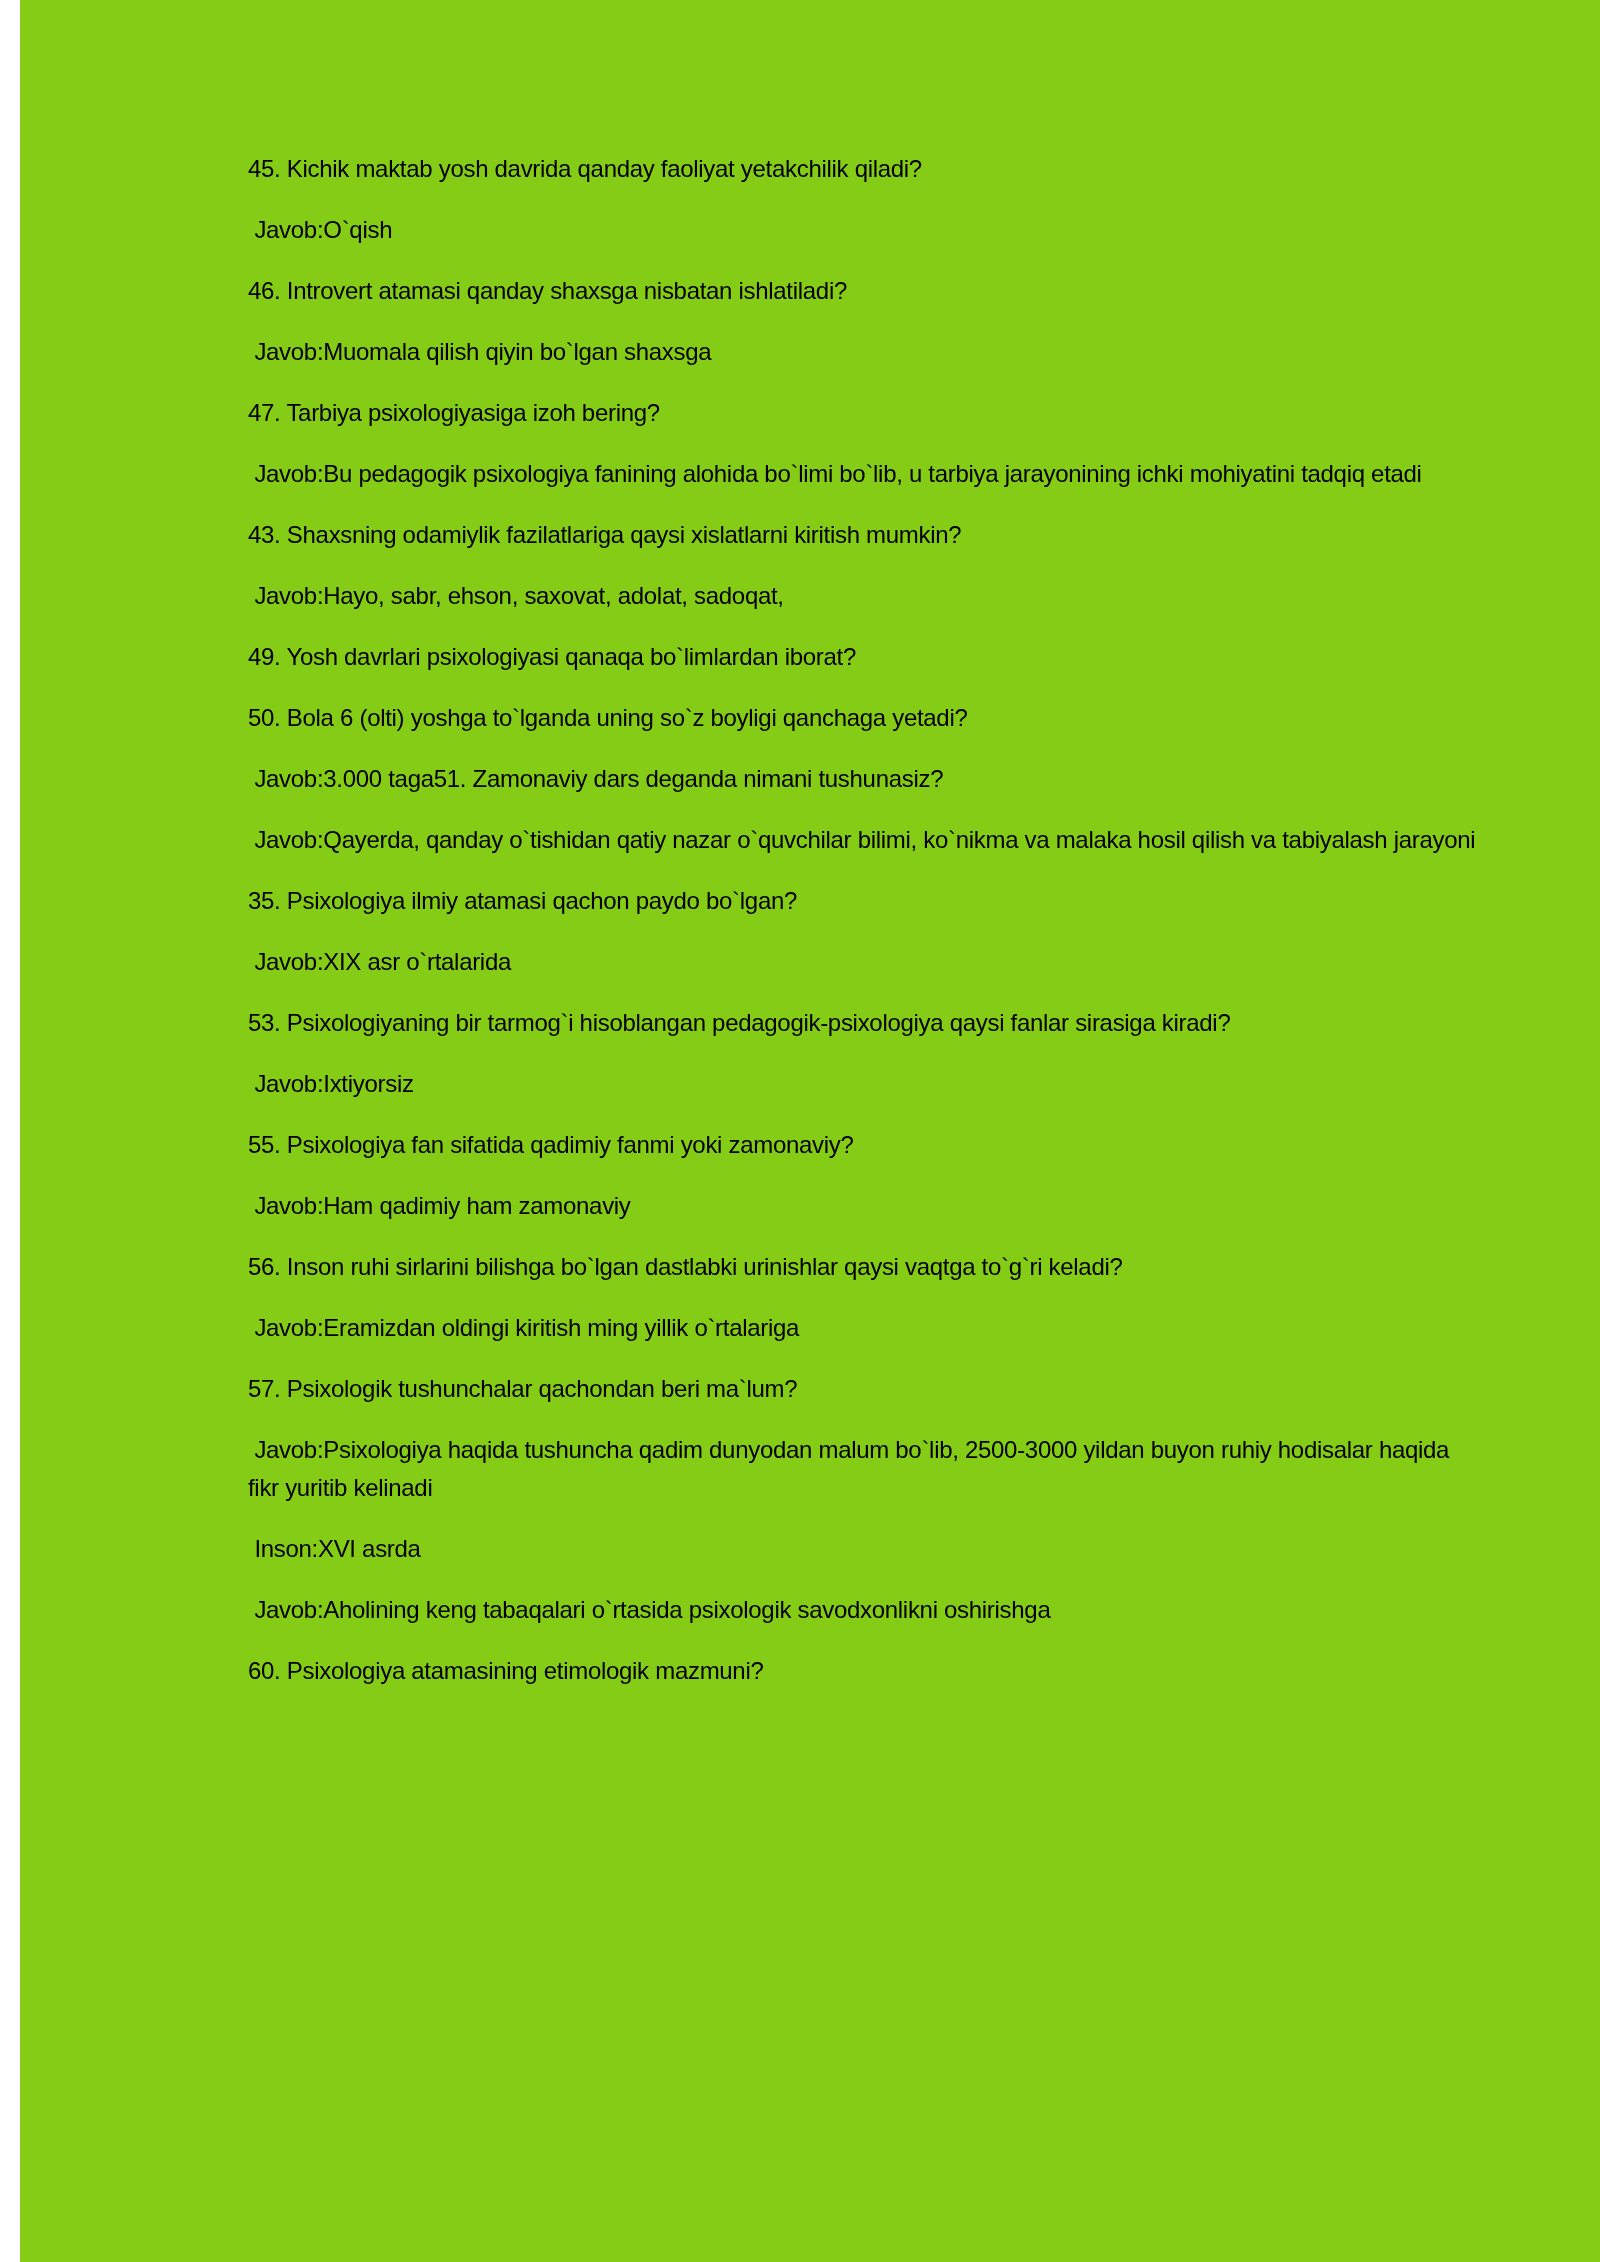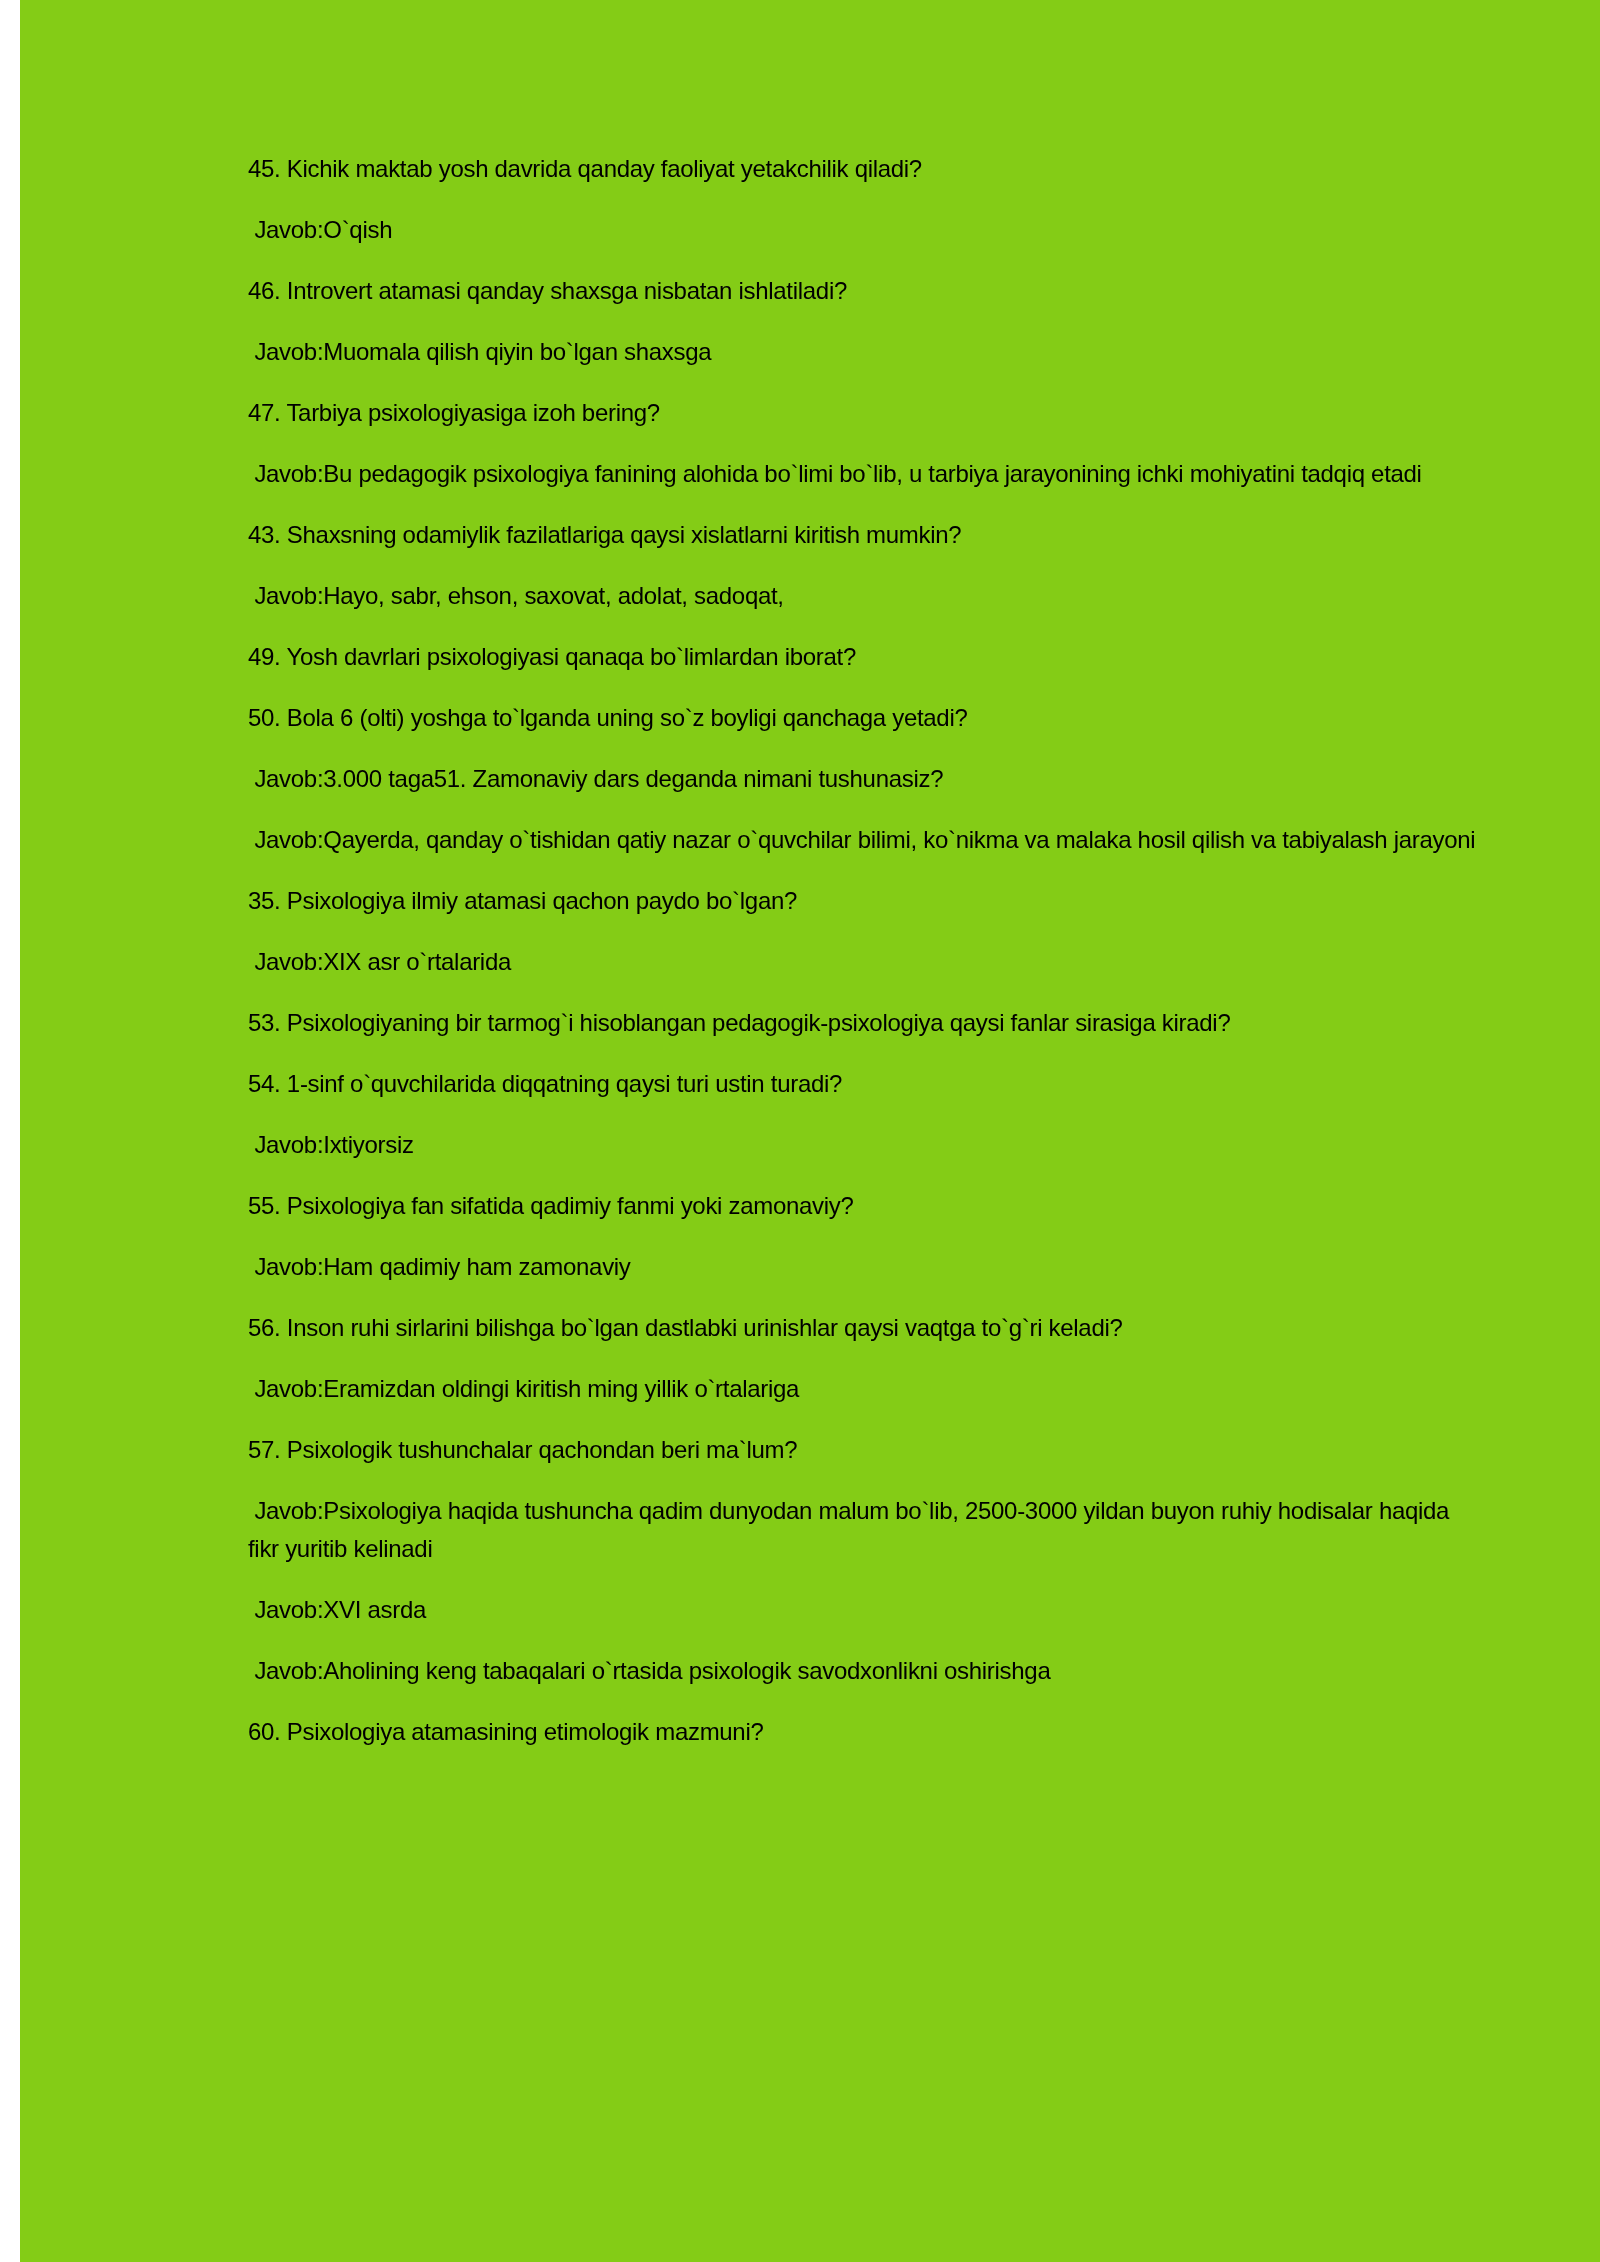--- a/index.html
+++ b/index.html
@@ -43,24 +43,23 @@
   <p class="doc-paragraph"> Javob:Bu pedagogik psixologiya fanining alohida bo`limi bo`lib, u tarbiya jarayonining ichki mohiyatini tadqiq etadi</p>
   <p class="doc-paragraph">43. Shaxsning odamiylik fazilatlariga qaysi xislatlarni kiritish mumkin?</p>
   <p class="doc-paragraph"> Javob:Hayo, sabr, ehson, saxovat, adolat, sadoqat,</p>
   <p class="doc-paragraph">49. Yosh davrlari psixologiyasi qanaqa bo`limlardan iborat?</p>
   <p class="doc-paragraph">50. Bola 6 (olti) yoshga to`lganda uning so`z boyligi qanchaga yetadi?</p>
   <p class="doc-paragraph"> Javob:3.000 taga51. Zamonaviy dars deganda nimani tushunasiz?</p>
   <p class="doc-paragraph"> Javob:Qayerda, qanday o`tishidan qatiy nazar o`quvchilar bilimi, ko`nikma va malaka hosil qilish va tabiyalash jarayoni</p>
   <p class="doc-paragraph">35. Psixologiya ilmiy atamasi qachon paydo bo`lgan?</p>
   <p class="doc-paragraph"> Javob:XIX asr o`rtalarida</p>
   <p class="doc-paragraph">53. Psixologiyaning bir tarmog`i hisoblangan pedagogik-psixologiya qaysi fanlar sirasiga kiradi?</p>
-  <p class="doc-paragraph">54. 1-sinf o`quvchilarida diqqatning qaysi turi ustin turadi?</p>
   <p class="doc-paragraph"> Javob:Ixtiyorsiz</p>
   <p class="doc-paragraph">55. Psixologiya fan sifatida qadimiy fanmi yoki zamonaviy?</p>
   <p class="doc-paragraph"> Javob:Ham qadimiy ham zamonaviy</p>
   <p class="doc-paragraph">56. Inson ruhi sirlarini bilishga bo`lgan dastlabki urinishlar qaysi vaqtga to`g`ri keladi?</p>
   <p class="doc-paragraph"> Javob:Eramizdan oldingi kiritish ming yillik o`rtalariga</p>
   <p class="doc-paragraph">57. Psixologik tushunchalar qachondan beri ma`lum?</p>
   <p class="doc-paragraph"> Javob:Psixologiya haqida tushuncha qadim dunyodan malum bo`lib, 2500-3000 yildan buyon ruhiy hodisalar haqida fikr yuritib kelinadi</p>
-  <p class="doc-paragraph"> Javob:XVI asrda</p>
+  <p class="doc-paragraph"> Inson:XVI asrda</p>
   <p class="doc-paragraph"> Javob:Aholining keng tabaqalari o`rtasida psixologik savodxonlikni oshirishga</p>
   <p class="doc-paragraph">60. Psixologiya atamasining etimologik mazmuni?</p>
 </div>
 
 </body></html>

